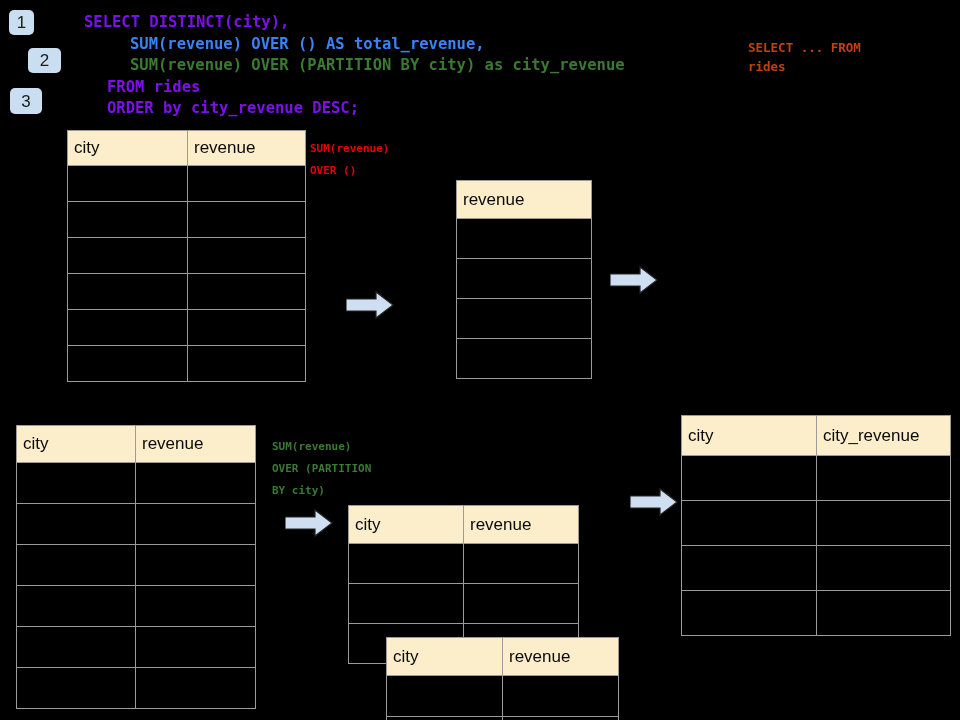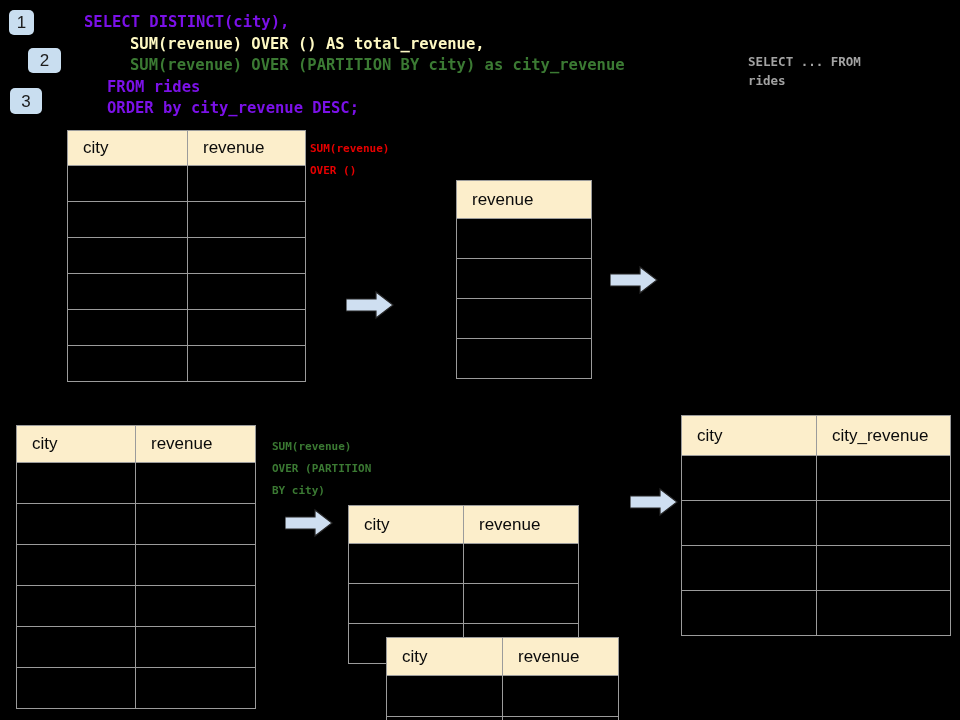--- a/index.html
+++ b/index.html
@@ -35,21 +35,21 @@
     position: absolute;
     font-family: "DejaVu Sans Mono", monospace;
     font-weight: bold;
     font-size: 15.5px;
     line-height: 21.5px;
     white-space: pre;
     letter-spacing: 0px;
   }
   .code-line { white-space: pre; }
   .c-purple { color: #7b11e8; }
-  .c-red    { color: #fef9c3; }
+  .c-red    { color: #3b82f6; }
   .c-green  { color: #3b7a33; }
 
   .note {
     position: absolute;
     font-family: "DejaVu Sans Mono", monospace;
     font-weight: bold;
     white-space: pre;
   }
   .note-small { font-size: 12.5px; line-height: 19px; }
   .note-med   { font-size: 11px; line-height: 22px; }
@@ -64,21 +64,21 @@
   .tbl td {
     border: 1px solid #9b9b9b;
     padding: 0;
     margin: 0;
   }
   .tbl td.hdr {
     background: #fceecb;
     color: #0a0a0a;
     font-family: "Liberation Sans", sans-serif;
     font-size: 17px;
-    padding-left: 15px;
+    padding-left: 6px;
     text-align: left;
     vertical-align: middle;
   }
   .tbl td.cell {
     background: #000000;
   }
 
   
   .arrow {
     position: absolute;
@@ -91,21 +91,21 @@
 
   <div id="badges-host">
       <div class="badge" style="left: 9px; top: 10px; width: 25px; height: 25px;">1</div>
       <div class="badge" style="left: 28px; top: 48px; width: 33px; height: 25px;">2</div>
       <div class="badge" style="left: 10px; top: 88px; width: 32px; height: 26px;">3</div>
     </div>
 
   <div class="code-block" id="code-host" style="left:84px; top:12px;"><div class="code-line c-purple" style="padding-left: 0px;">SELECT DISTINCT(city),</div><div class="code-line c-red" style="padding-left: 46px;">SUM(revenue) OVER () AS total_revenue,</div><div class="code-line c-green" style="padding-left: 46px;">SUM(revenue) OVER (PARTITION BY city) as city_revenue</div><div class="code-line c-purple" style="padding-left: 23px;">FROM rides</div><div class="code-line c-purple" style="padding-left: 23px;">ORDER by city_revenue DESC;</div></div>
 
   <div id="annotations-host">
-      <div class="note note-small" style="left: 748px; top: 52px; color: #a3a3a3;">SELECT ... FROM
+      <div class="note note-small" style="left: 748px; top: 38px; color: #c2410c;">SELECT ... FROM
 rides</div>
       <div class="note note-med" style="left: 310px; top: 138px; color: rgb(232, 0, 0);">SUM(revenue)
 OVER ()</div>
       <div class="note note-med" style="left: 272px; top: 436px; color: rgb(59, 122, 51);">SUM(revenue)
 OVER (PARTITION
 BY city)</div>
     </div>
 
   <div id="tables-host">
       <table class="tbl" style="left: 67px; top: 130px; width: 238px;">

